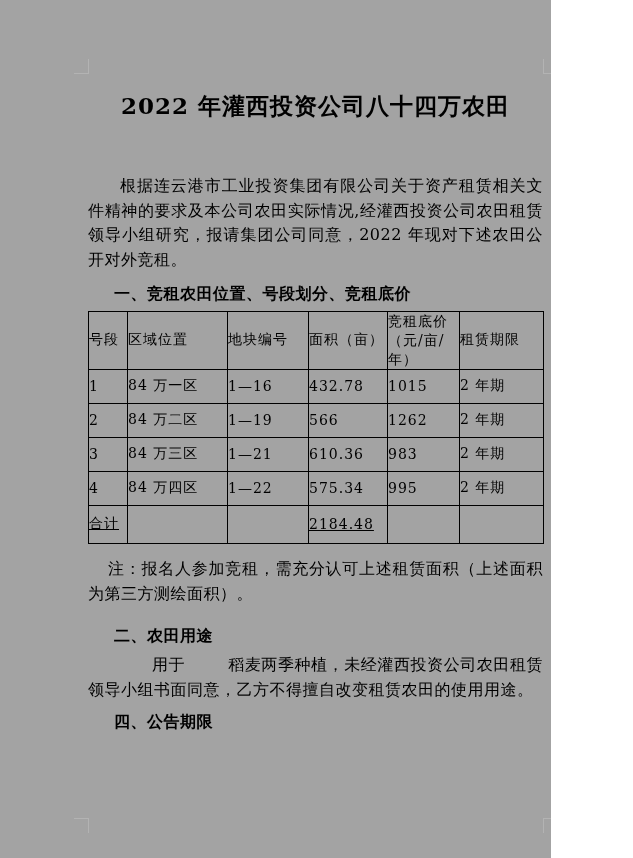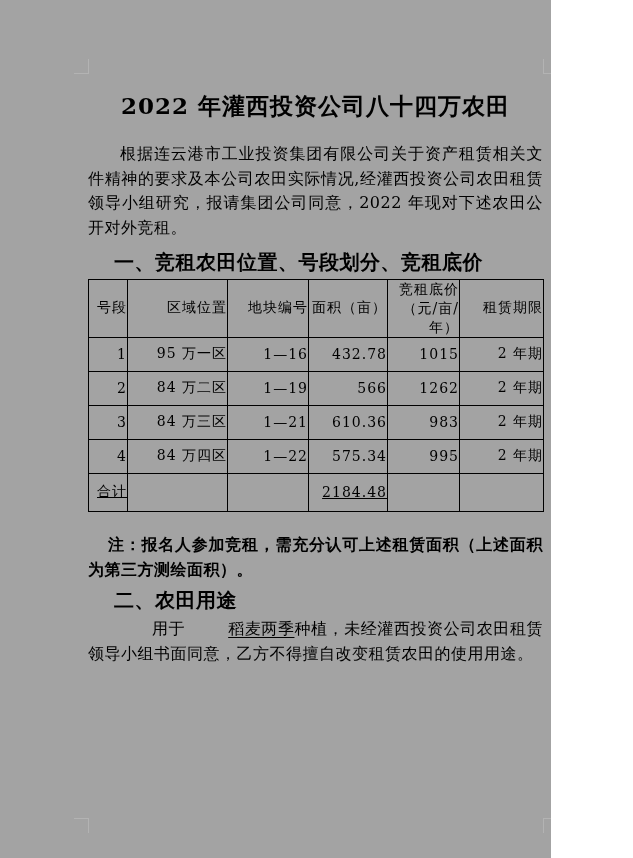--- a/index.html
+++ b/index.html
@@ -28,58 +28,58 @@
     padding-top: 86px;
   }
   .doc-title {
     font-size: 23px;
     line-height: 40px;
     font-weight: bold;
     text-align: center;
     letter-spacing: 1px;
   }
   p { margin: 0; font-size: 16px; line-height: 24.7px; letter-spacing: 0.5px; text-align: justify; }
-  .intro { margin-top: 16px; text-indent: 32px; }
+  .intro { margin-top: 48px; text-indent: 32px; }
   .sec {
     margin: 9px 0 0 0;
     font-family: "DejaVu Sans", "Liberation Sans", sans-serif;
-    font-size: 20px;
+    font-size: 16px;
     line-height: 24px;
     font-weight: bold;
     padding-left: 26px;
     letter-spacing: 0.5px;
   }
-  .sec.s2 { margin-top: 6px; }
+  .sec.s2 { margin-top: 18px; }
   .sec.s3 { margin-top: 8px; padding-left: 37px; }
   .sec.s4 { margin-top: 7px; }
 
   table.lease {
     margin-top: 5px;
     width: 455px;
     table-layout: fixed;
     border-collapse: collapse;
     font-size: 14px;
   }
   table.lease th, table.lease td {
     border: 1px solid #000000;
-    text-align: right;
+    text-align: left;
     vertical-align: middle;
     font-weight: normal;
     padding: 0;
     letter-spacing: 1px;
     overflow: hidden;
   }
   table.lease thead tr { height: 50px; }
   table.lease tbody tr { height: 34px; }
   table.lease tbody tr.total { height: 38px; text-decoration: underline; }
   .th2line span { display: block; line-height: 19px; }
 
-  .note { margin-top: 21px; text-indent: 20px; font-weight: bold; }
+  .note { margin-top: 13px; text-indent: 20px; font-weight: normal; }
   .use  { margin-top: 5px;  text-indent: 64px; }
-  .use .ul { text-decoration: underline; text-underline-offset: 3px; margin-left: 43px; }
+  .use .ul { text-underline-offset: 3px; margin-left: 43px; }
   .term { margin-top: 9px;  text-indent: 55px; }
 </style>
 </head>
 <body>
 
 <div class="page">
   <div class="mark tl"></div>
   <div class="mark tr"></div>
   <div class="mark bl"></div>
   <div class="mark br"></div>
@@ -112,21 +112,21 @@
           <th class="th2line">
             <span>竞租底价</span>
             <span>（元/亩/年）</span>
           </th>
           <th>租赁期限</th>
         </tr>
       </thead>
       <tbody>
         <tr>
           <td>1</td>
-          <td>95 万一区</td>
+          <td>84 万一区</td>
           <td>1—16</td>
           <td>432.78</td>
           <td>1015</td>
           <td>2 年期</td>
         </tr>
         <tr>
           <td>2</td>
           <td>84 万二区</td>
           <td>1—19</td>
           <td>566</td>
@@ -161,15 +161,16 @@
     </table>
 
     <p class="note">注：报名人参加竞租，需充分认可上述租赁面积（上述面积为第三方测绘面积）。</p>
 
     <div class="sec s2">二、农田用途</div>
 
     <p class="use"><span>用于</span><span class="ul">稻麦两季</span><span>种植，未经灌西投资公司农田租赁领导小组书面同意，乙方不得擅自改变租赁农田的使用用途。</span></p>
 
 
 
+    <div class="sec s4">四、公告期限</div>
 
   </div>
 </div>
 
 </body></html>

